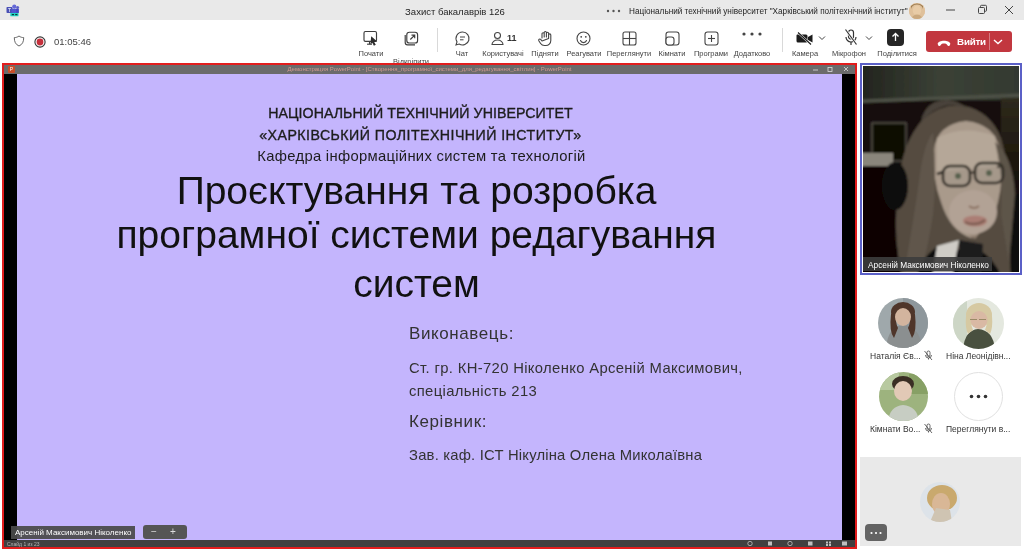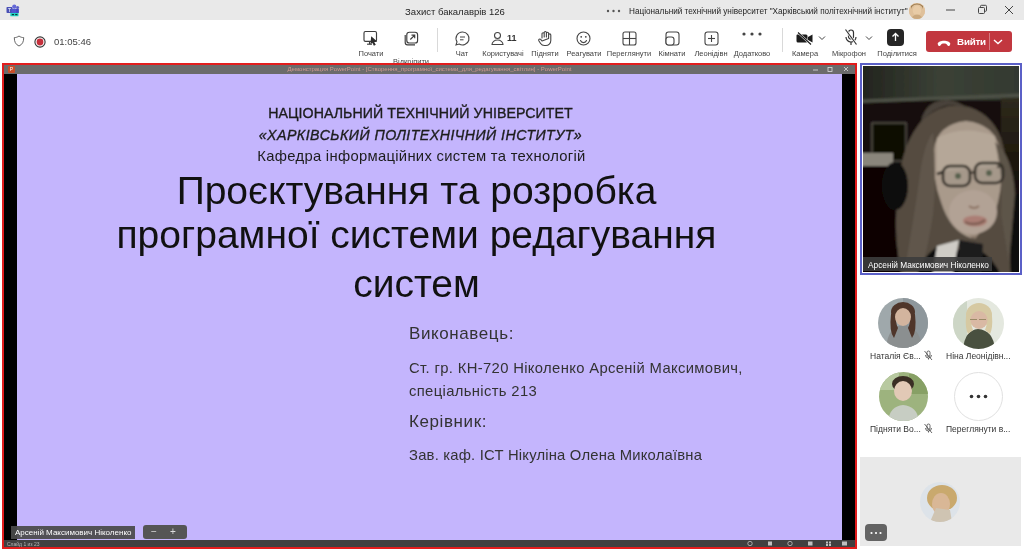--- a/index.html
+++ b/index.html
@@ -119,21 +119,21 @@
       <rect x="3" y="3" width="13" height="13" rx="2.5" fill="none" stroke="#444" stroke-width="1.1"></rect>
       <rect x="3" y="8" width="8" height="8" rx="2.5" fill="#fff" stroke="#444" stroke-width="1.1"></rect>
     </svg>
     <div class="abs" style="left:642px;top:29px;width:60px;text-align:center;">Кімнати</div>
 
     <svg class="abs" style="left:702px;top:9px" width="19" height="19" viewBox="0 0 19 19">
       <rect x="3" y="3" width="13" height="13" rx="2.5" fill="none" stroke="#444" stroke-width="1.1"></rect>
       <line x1="9.5" y1="6" x2="9.5" y2="13" stroke="#444" stroke-width="1.1"></line>
       <line x1="6" y1="9.5" x2="13" y2="9.5" stroke="#444" stroke-width="1.1"></line>
     </svg>
-    <div class="abs" style="left:681px;top:29px;width:60px;text-align:center;">Леонідівн</div>
+    <div class="abs" style="left:681px;top:29px;width:60px;text-align:center;">Програми</div>
 
     <svg class="abs" style="left:740px;top:10px" width="24" height="8" viewBox="0 0 24 8">
         <circle cx="4" cy="4" r="1.6" fill="#444"></circle>
         <circle cx="12" cy="4" r="1.6" fill="#444"></circle>
         <circle cx="20" cy="4" r="1.6" fill="#444"></circle>
       </svg>
     <div class="abs" style="left:722px;top:29px;width:60px;text-align:center;">Додатково</div>
     <div class="abs" style="left:782px;top:8px;width:1px;height:24px;background:#d9d9d9;"></div>
 
     <svg class="abs" style="left:795px;top:10px" width="20" height="17" viewBox="0 0 20 17">
@@ -189,21 +189,21 @@
       <div class="abs" style="left:0;top:0;width:851px;height:9px;font-size:6px;color:#d09a90;text-align:center;line-height:9px;">Демонстрация PowerPoint - [Створення_програмної_системи_для_редагування_світлин] - PowerPoint</div>
       <svg class="abs" style="right:4px;top:1px;" width="40" height="7" viewBox="0 0 40 7">
         <line x1="2" y1="4" x2="7" y2="4" stroke="#ddd" stroke-width="0.8"></line>
         <rect x="17" y="1.5" width="4" height="4" fill="none" stroke="#ddd" stroke-width="0.8"></rect>
         <path d="M33 1 l4 4 M37 1 l-4 4" stroke="#ddd" stroke-width="0.8"></path>
       </svg>
     </div>
 
     <div class="abs" id="slide" style="left:13px;top:9px;width:825px;height:466px;background:#c4b5fd;color:#262626;">
       <div id="h12" class="abs" style="left:-9px;top:28px;width:825px;text-align:center;font-size:14.2px;letter-spacing:0.05px;-webkit-text-stroke:0.35px #1d1d1d;line-height:22.4px;color:#1d1d1d;">
-        НАЦІОНАЛЬНИЙ ТЕХНІЧНИЙ УНІВЕРСИТЕТ<br><span style="letter-spacing:0.45px;font-style:italic;">«ХАРКІВСЬКИЙ ПОЛІТЕХНІЧНИЙ ІНСТИТУТ»</span>
+        НАЦІОНАЛЬНИЙ ТЕХНІЧНИЙ УНІВЕРСИТЕТ<br><span style="letter-spacing:0.45px;">«ХАРКІВСЬКИЙ ПОЛІТЕХНІЧНИЙ ІНСТИТУТ»</span>
       </div>
       <div id="h3" class="abs" style="left:-8px;top:74px;width:825px;text-align:center;font-size:14.8px;letter-spacing:0.3px;color:#1d1d1d;">Кафедра інформаційних систем та технологій</div>
       <div id="btitle" class="abs" style="left:-13px;top:95px;width:825px;text-align:center;font-size:39px;line-height:43.5px;color:#111;">
         Проєктування та розробка<br>програмної системи редагування<br><span style="position:relative;top:6px;">систем</span>
       </div>
       <div class="abs" style="left:392px;top:250px;font-size:17px;letter-spacing:0.6px;color:#333;">Виконавець:</div>
       <div class="abs" style="left:392px;top:283px;width:360px;font-size:14.8px;letter-spacing:0.35px;line-height:23px;color:#333;">Ст. гр. КН-720 Ніколенко Арсеній Максимович, спеціальність 213</div>
       <div class="abs" style="left:392px;top:338px;font-size:17px;letter-spacing:0.6px;color:#333;">Керівник:</div>
       <div class="abs" style="left:392px;top:373px;font-size:14.8px;letter-spacing:0.2px;color:#333;">Зав. каф. ІСТ Нікуліна Олена Миколаївна</div>
     </div>
@@ -360,21 +360,21 @@
         </g>
       </svg>
 
       <svg class="abs" style="left:96px;top:97px" width="49" height="49" viewBox="0 0 49 49">
         <circle cx="24.5" cy="24.5" r="24" fill="#fff" stroke="#e0e0e0" stroke-width="1"></circle>
         <circle cx="17.5" cy="24.5" r="1.8" fill="#333"></circle>
         <circle cx="24.5" cy="24.5" r="1.8" fill="#333"></circle>
         <circle cx="31.5" cy="24.5" r="1.8" fill="#333"></circle>
       </svg>
 
-      <div class="abs" style="left:12px;top:149px;width:78px;font-size:8.5px;color:#333;">Підняти Во...</div>
+      <div class="abs" style="left:12px;top:149px;width:78px;font-size:8.5px;color:#333;">Кімнати Во...</div>
       <svg class="abs" style="left:65px;top:148px" width="11" height="11" viewBox="0 0 11 11">
         <rect x="4" y="1" width="3" height="5.5" rx="1.5" fill="none" stroke="#444" stroke-width="0.8"></rect>
         <path d="M2.5 5 a3 3 0 0 0 6 0 M5.5 8 v1.5" fill="none" stroke="#444" stroke-width="0.8"></path>
         <line x1="1.5" y1="1" x2="9" y2="10" stroke="#444" stroke-width="0.8"></line>
       </svg>
       <div class="abs" style="left:88px;top:149px;width:80px;font-size:8.5px;color:#333;">Переглянути в...</div>
     </div>
 
     <div class="abs" style="left:2px;top:394px;width:161px;height:89px;background:#e9e9e9;"></div>
     <div class="abs" style="left:7px;top:461px;width:22px;height:17px;background:#636363;border-radius:4px;">

